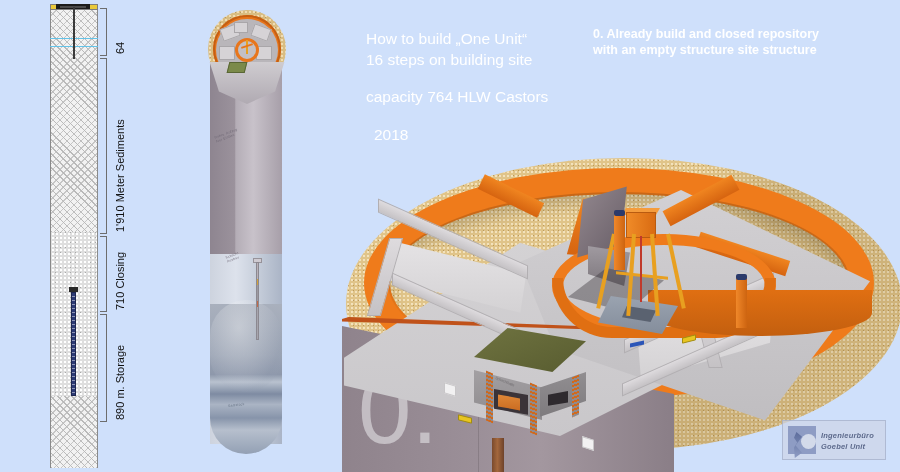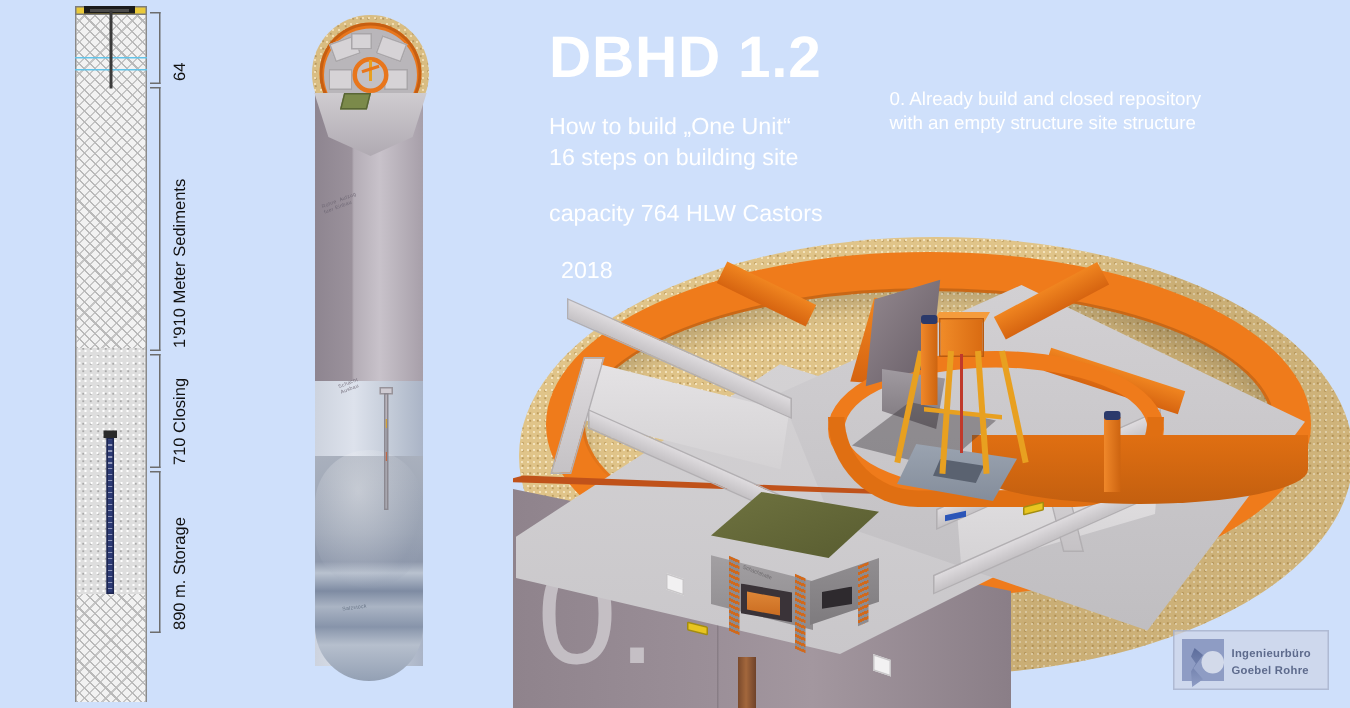--- a/index.html
+++ b/index.html
@@ -92,21 +92,21 @@
 
   
   #title-block{left:366px;top:16px;width:320px;}
   #main-title{font-size:39px;font-weight:bold;color:#ffffff;letter-spacing:.5px;line-height:46px;}
   .sub-line{font-size:15.5px;color:#ffffff;line-height:21px;}
   #subtitle-group{margin-top:12px;}
   #capacity-line{margin-top:18px;font-size:15.5px;color:#ffffff;}
   #year-line{margin-top:20px;margin-left:8px;font-size:15.5px;color:#ffffff;}
 
   
-  #caption{left:593px;top:26px;width:300px;font-size:12.5px;font-weight:normal;color:#ffffff;line-height:16px;margin-top:32px;}
+  #caption{left:593px;top:26px;width:300px;font-size:12.5px;font-weight:bold;color:#ffffff;line-height:16px;}
 
   
   #scene{left:330px;top:150px;width:570px;height:322px;}
   #sand-bowl{position:absolute;left:16px;top:8px;width:556px;height:292px;
     background:#e0c489;
     background-image:radial-gradient(#f3e2bc .9px,transparent 1px),radial-gradient(#bb9a5c .8px,transparent .9px);
     background-size:4px 4px,5px 5px;
     clip-path:ellipse(50% 50% at 50% 50%);}
   #sand-bowl-dark{position:absolute;left:16px;top:8px;width:556px;height:292px;
     background:linear-gradient(115deg, rgba(0,0,0,0) 52%, rgba(110,82,34,.20) 66%, rgba(90,66,26,.10) 100%);
@@ -214,21 +214,21 @@
   .vehicle{position:absolute;width:14px;height:6px;background:#e8c520;border:1px solid #a38c10;box-sizing:border-box;border-radius:1px;}
   #veh-1{left:352px;top:186px;transform:skewY(-14deg);}
   #veh-2{left:128px;top:266px;transform:skewY(14deg);}
   .marker{position:absolute;width:12px;height:11px;background:#f2f1f2;border:1px solid #c8c6c8;box-sizing:border-box;}
   #mk-1{left:114px;top:234px;transform:skewY(18deg);}
   #mk-2{left:252px;top:288px;transform:skewY(18deg);}
   #blue-bar{position:absolute;left:300px;top:192px;width:14px;height:4px;background:#2b55b8;transform:skewY(-12deg);}
 
   
   #logo{left:782px;top:420px;width:104px;height:40px;background:rgba(205,212,232,.72);
-    border:1px solid rgba(150,162,190,.55);box-sizing:border-box;}
+    border:1px solid rgba(150,162,190,.55);box-sizing:border-box;font-style:italic;}
   #logo-mark{position:absolute;left:5px;top:5px;width:28px;height:28px;background:#8e9cc4;}
   #logo-circle{position:absolute;left:13px;top:8px;width:15px;height:15px;border-radius:50%;background:#d3daea;}
   #logo-wave{position:absolute;left:6px;top:6px;width:8px;height:26px;
     background:linear-gradient(to bottom,#5d6d9c,#8e9cc4);clip-path:polygon(30% 0%,100% 18%,20% 52%,100% 80%,10% 100%,0% 60%,40% 40%,0% 22%);}
   .logo-line{position:absolute;left:38px;font-size:7.5px;color:#5d6a8c;font-weight:bold;letter-spacing:.2px;}
   #logo-l1{top:10px;}
   #logo-l2{top:21px;}
 </style>
 </head>
 <body>
@@ -285,21 +285,20 @@
   </div>
   <div class="tower-microtext" id="tower-text-1">Rohre  Aufzug
 fuer Einbau</div>
   <div class="tower-microtext" id="tower-text-2">Schacht
 Ausbau</div>
   <div class="tower-microtext" id="tower-text-3">Salzstock</div>
   <div id="tower-rod-top"></div>
   <div id="tower-rod"></div>
 
   <div id="title-block" class="abs nosel">
-    <div id="main-title">DBHD 1.2</div>
     <div id="subtitle-group">
       <div class="sub-line">How to build „One Unit“</div>
       <div class="sub-line">16 steps on building site</div>
     </div>
     <div id="capacity-line">capacity 764 HLW Castors</div>
     <div id="year-line">2018</div>
   </div>
 
   <div id="caption" class="abs nosel">
     <div>0. Already build and closed repository</div>
@@ -382,16 +381,16 @@
     <div class="marker" id="mk-2"></div>
     <div id="blue-bar"></div>
   </div>
 
   <div id="logo" class="abs">
     <div id="logo-mark">
       <div id="logo-circle"></div>
       <div id="logo-wave"></div>
     </div>
     <div class="logo-line" id="logo-l1">Ingenieurbüro</div>
-    <div class="logo-line" id="logo-l2">Goebel Rohre</div>
+    <div class="logo-line" id="logo-l2">Goebel Unit</div>
   </div>
 
 </div>
 
 </body></html>

